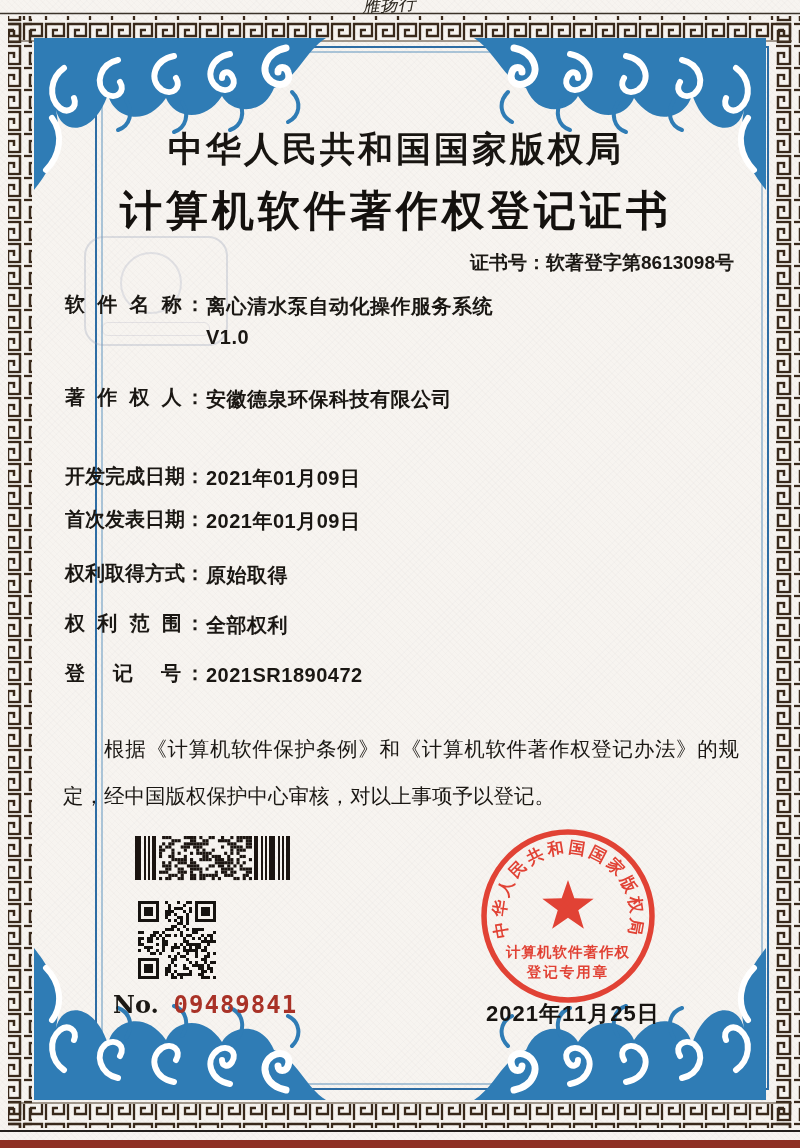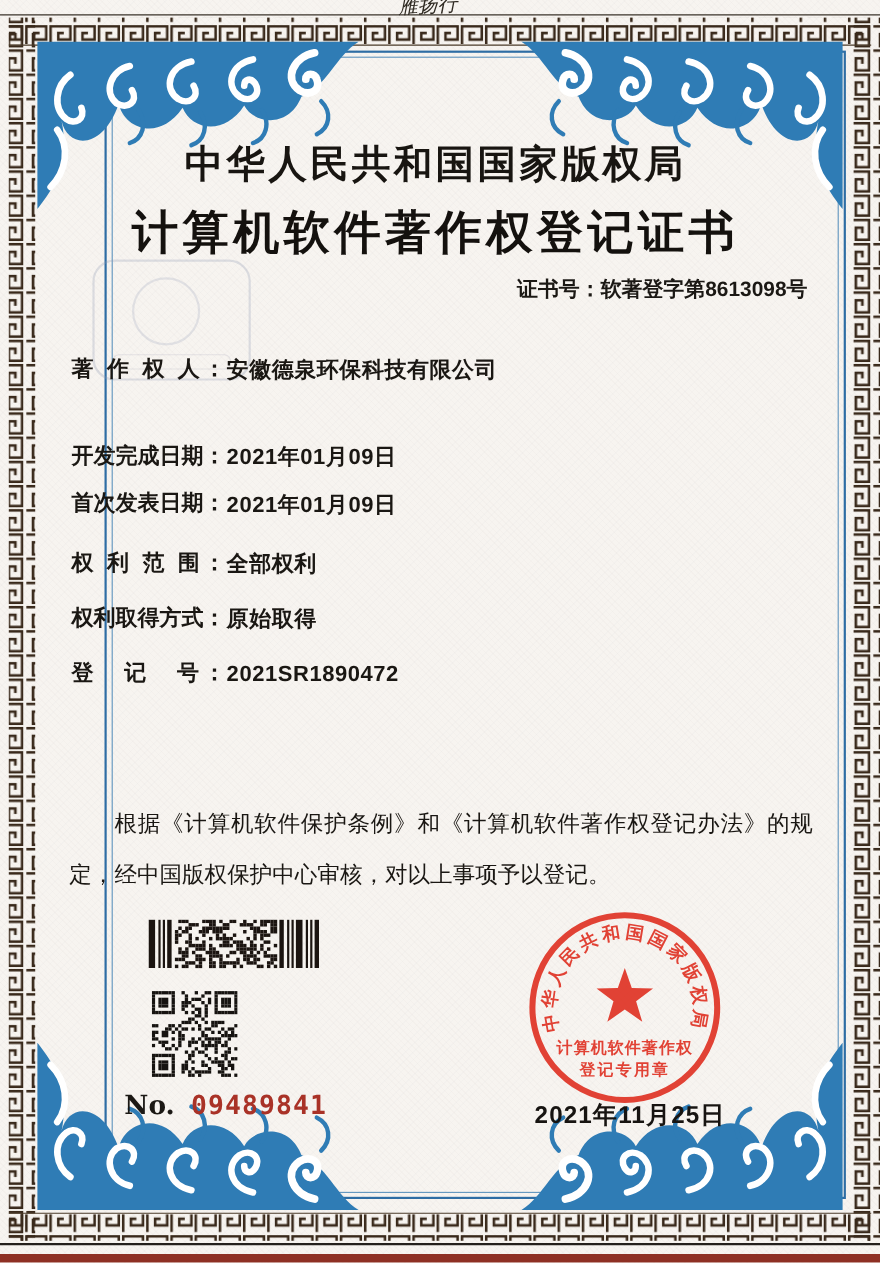--- a/index.html
+++ b/index.html
@@ -127,40 +127,42 @@
 
   <div class="title1">中华人民共和国国家版权局</div>
   <div class="title2">计算机软件著作权登记证书</div>
 
   <div class="certno">
     <span class="lab">证书号：</span><span>软著登字第8613098号</span>
   </div>
 
   <div class="fields" id="fields">
       <div class="frow">
+        <span class="flabel">软 件 名 称：</span>
+        <span class="fvalue">离心清水泵自动化操作服务系统<span class="l2">V1.0</span></span>
       </div>
       <div class="frow">
         <span class="flabel">著 作 权 人：</span>
         <span class="fvalue">安徽德泉环保科技有限公司</span>
       </div>
       <div class="frow">
         <span class="flabel">开发完成日期：</span>
         <span class="fvalue">2021年01月09日</span>
       </div>
       <div class="frow">
         <span class="flabel">首次发表日期：</span>
         <span class="fvalue">2021年01月09日</span>
       </div>
       <div class="frow">
+        <span class="flabel">权利取得方式：</span>
+        <span class="fvalue">原始取得</span>
+      </div>
+      <div class="frow">
         <span class="flabel">权 利 范 围：</span>
         <span class="fvalue">全部权利</span>
-      </div>
-      <div class="frow">
-        <span class="flabel">权利取得方式：</span>
-        <span class="fvalue">原始取得</span>
       </div>
       <div class="frow">
         <span class="flabel">登　记　号：</span>
         <span class="fvalue">2021SR1890472</span>
       </div>
     </div>
 
   <div class="statement">根据《计算机软件保护条例》和《计算机软件著作权登记办法》的规定，经中国版权保护中心审核，对以上事项予以登记。</div>
 
   <svg class="barcode" id="barcode" width="158" height="47" viewBox="0 0 158 47">

